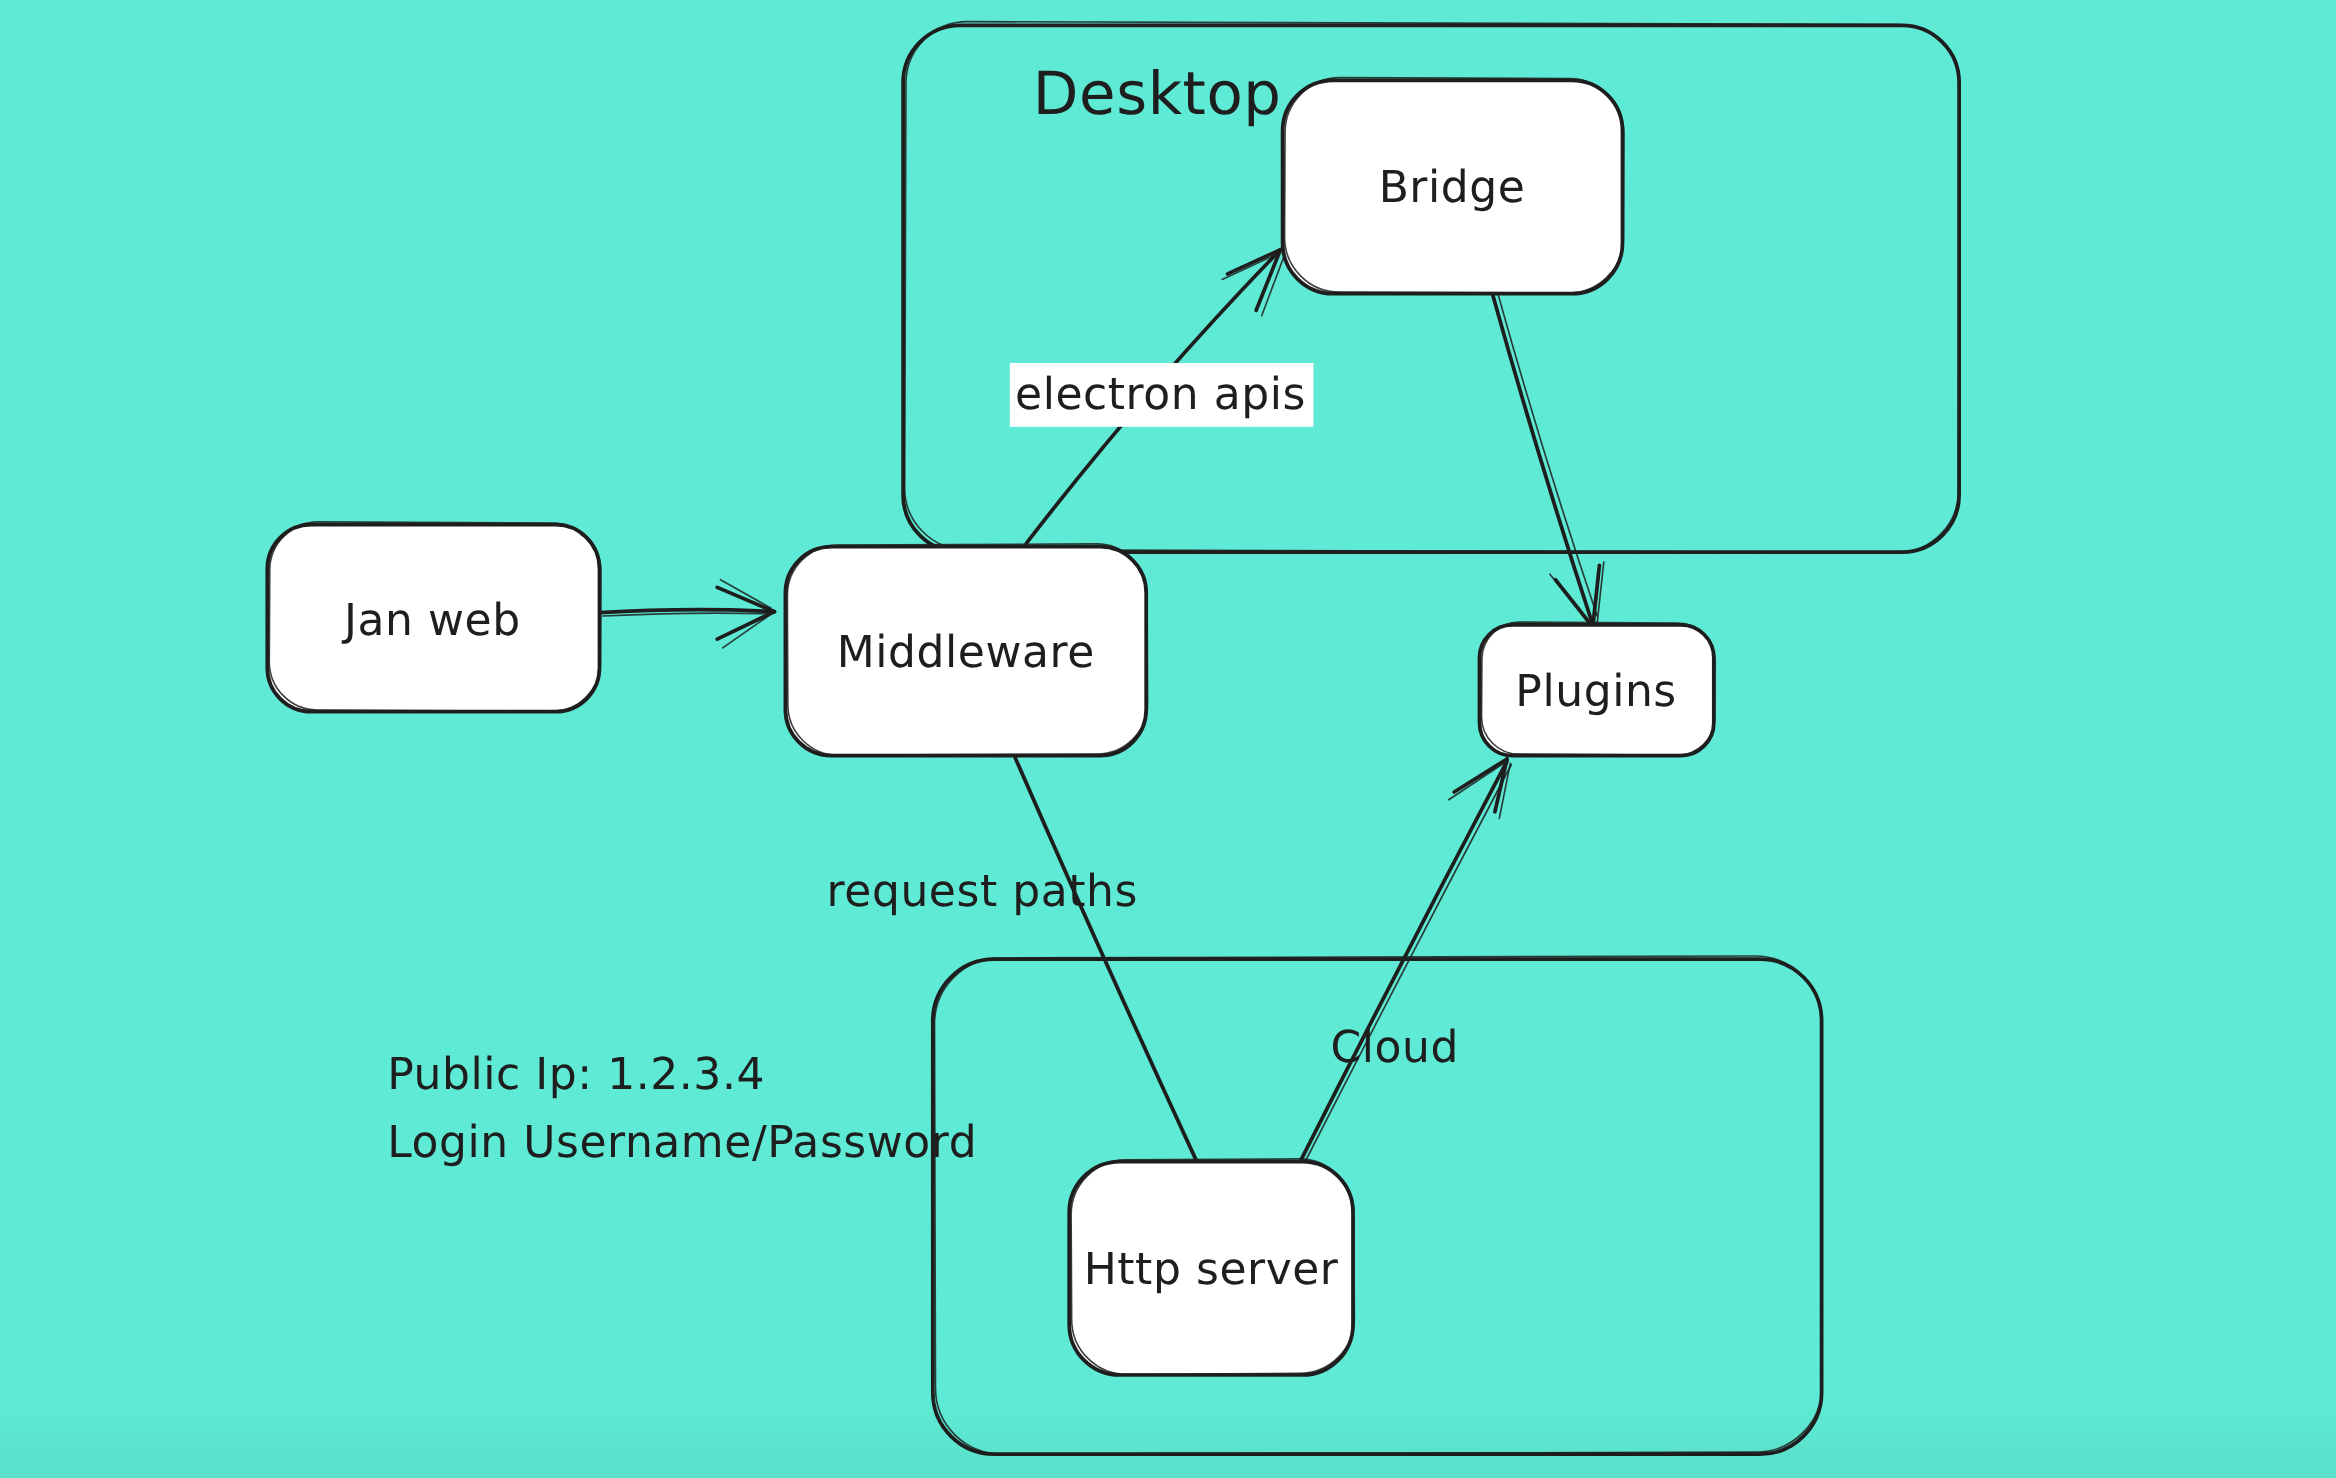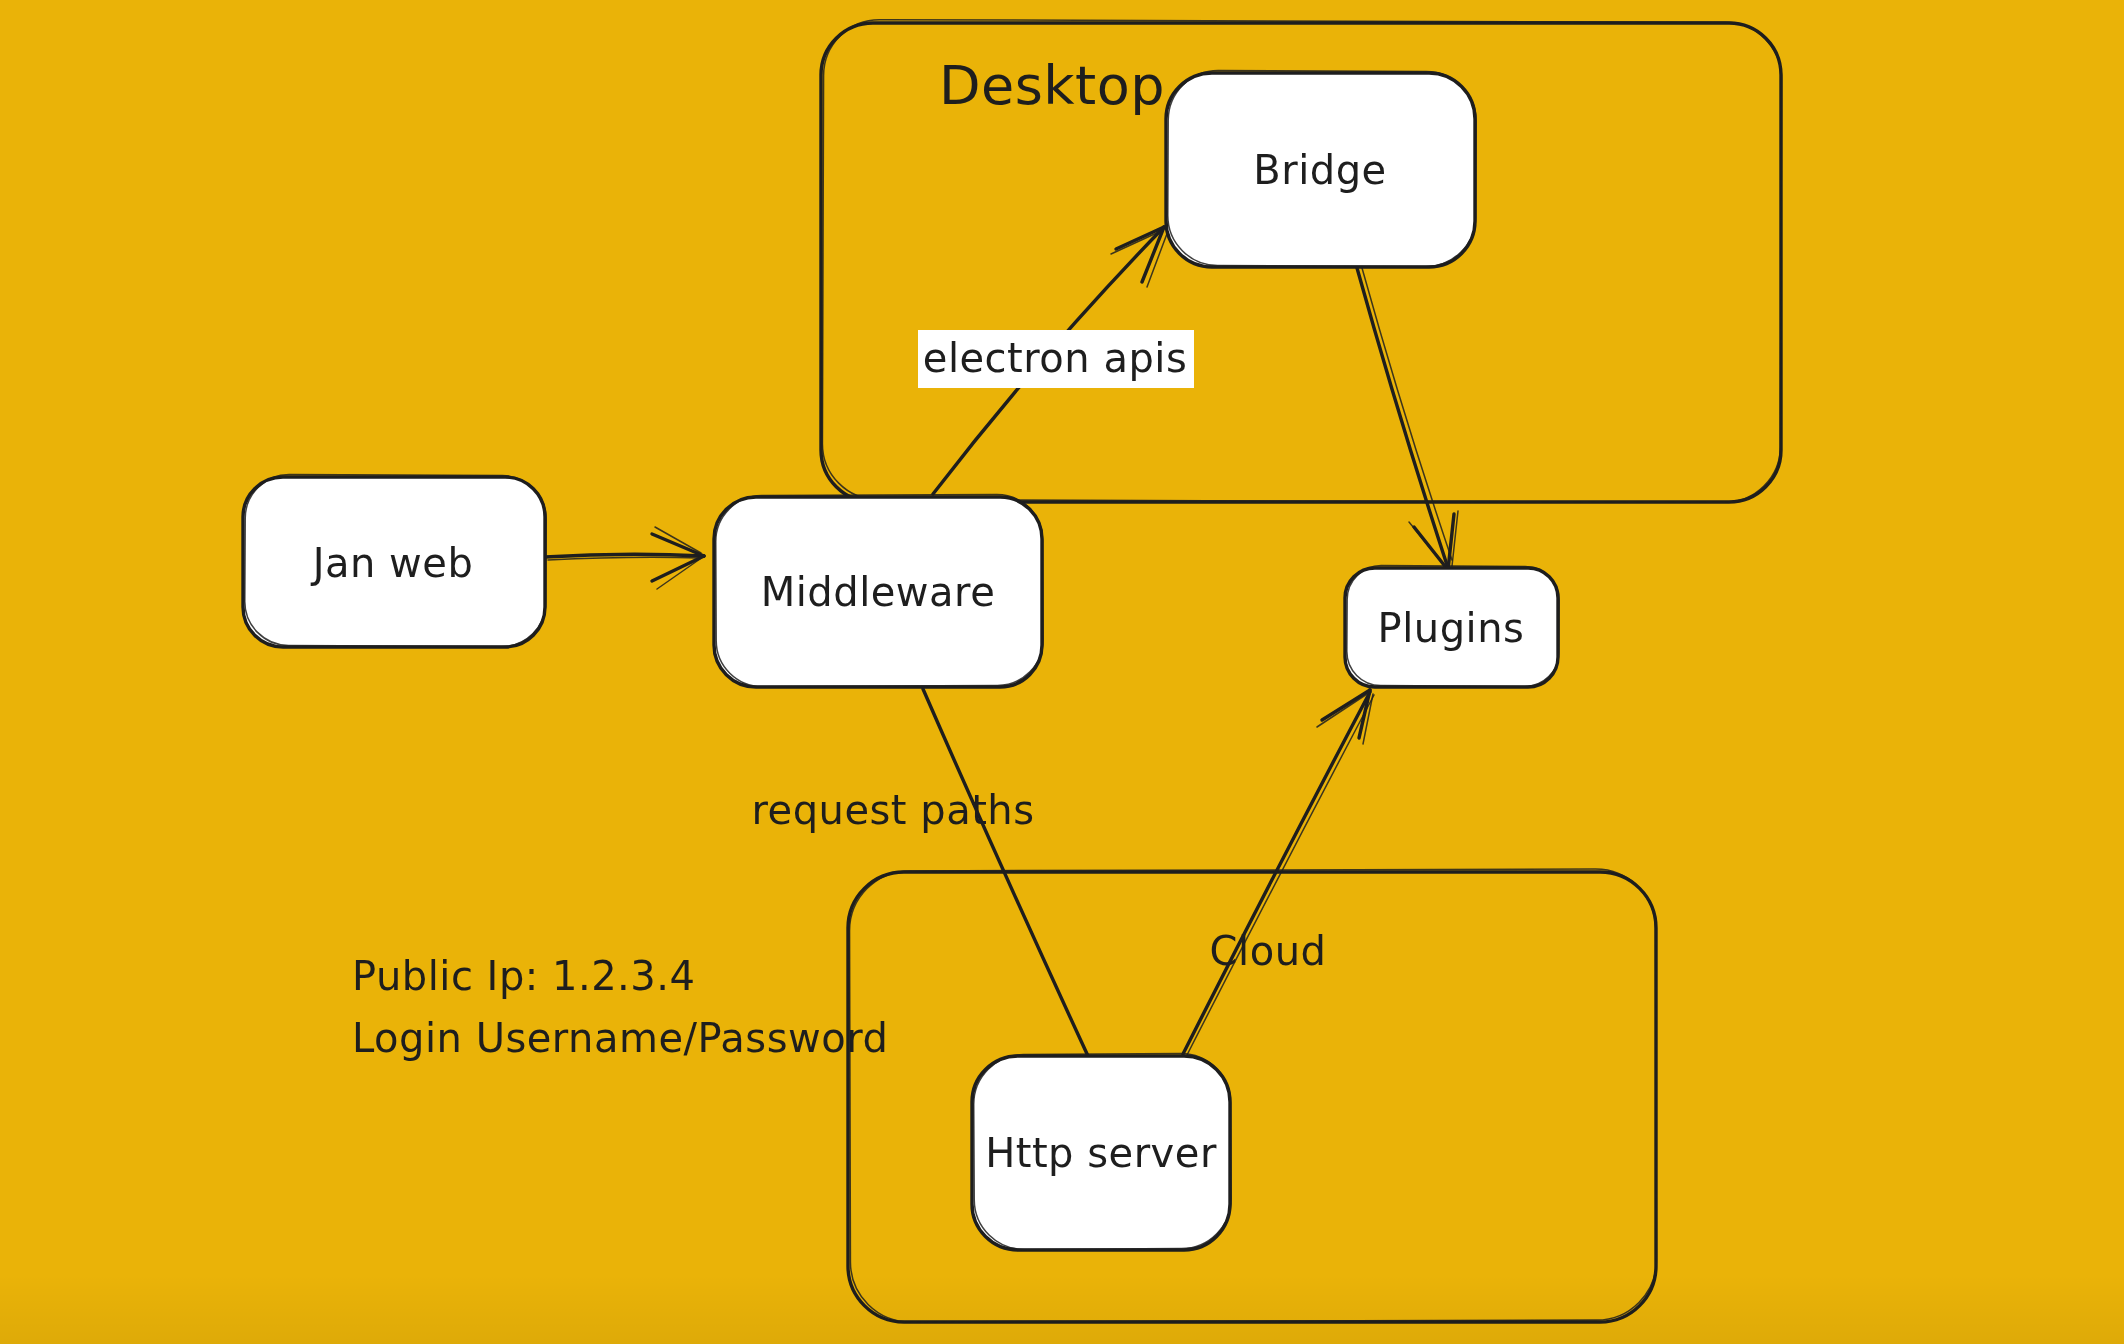--- a/index.html
+++ b/index.html
@@ -8,21 +8,21 @@
     background: #ffffff;
     width: 2124px;
     height: 1344px;
     overflow: hidden;
     font-family: "DejaVu Sans", "Liberation Sans", sans-serif;
   }
   .canvas-wrap {
     position: relative;
     width: 2124px;
     height: 1344px;
-    background: #eab308;
+    background: #5eead4;
   }
   svg.diagram {
     position: absolute;
     left: 0;
     top: 0;
     width: 2124px;
     height: 1344px;
   }
   .stroke {
     fill: none;

